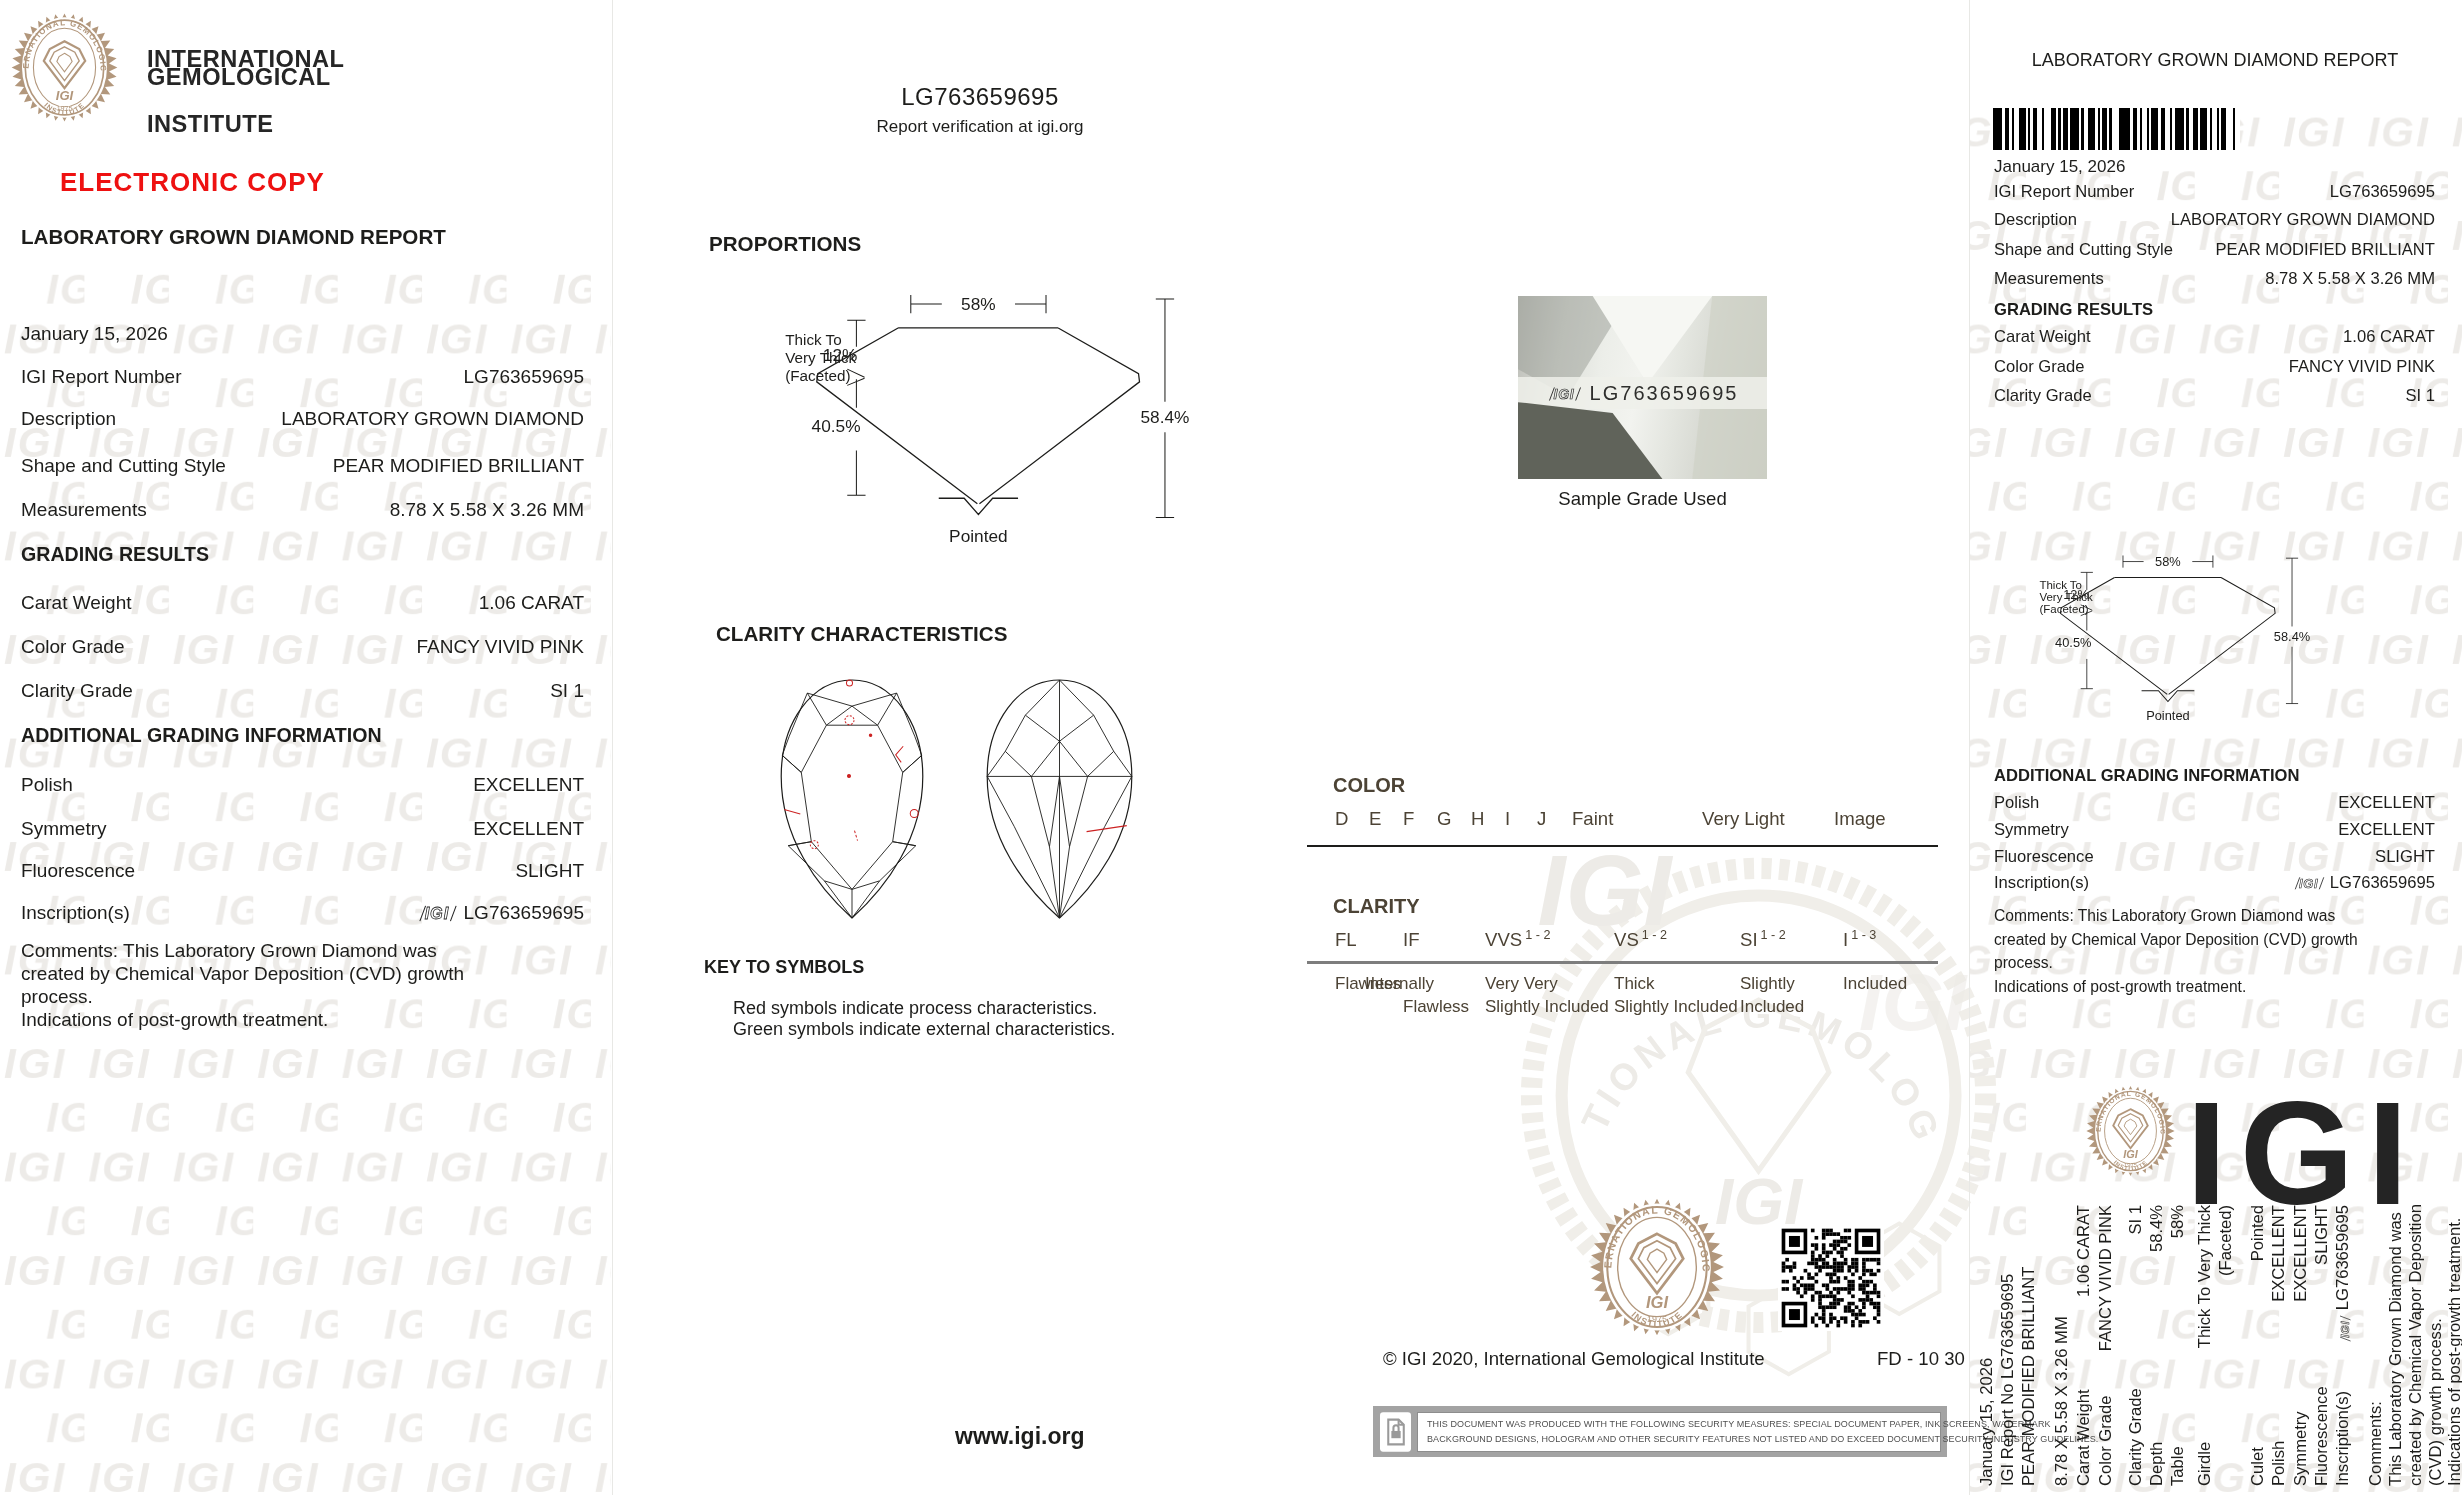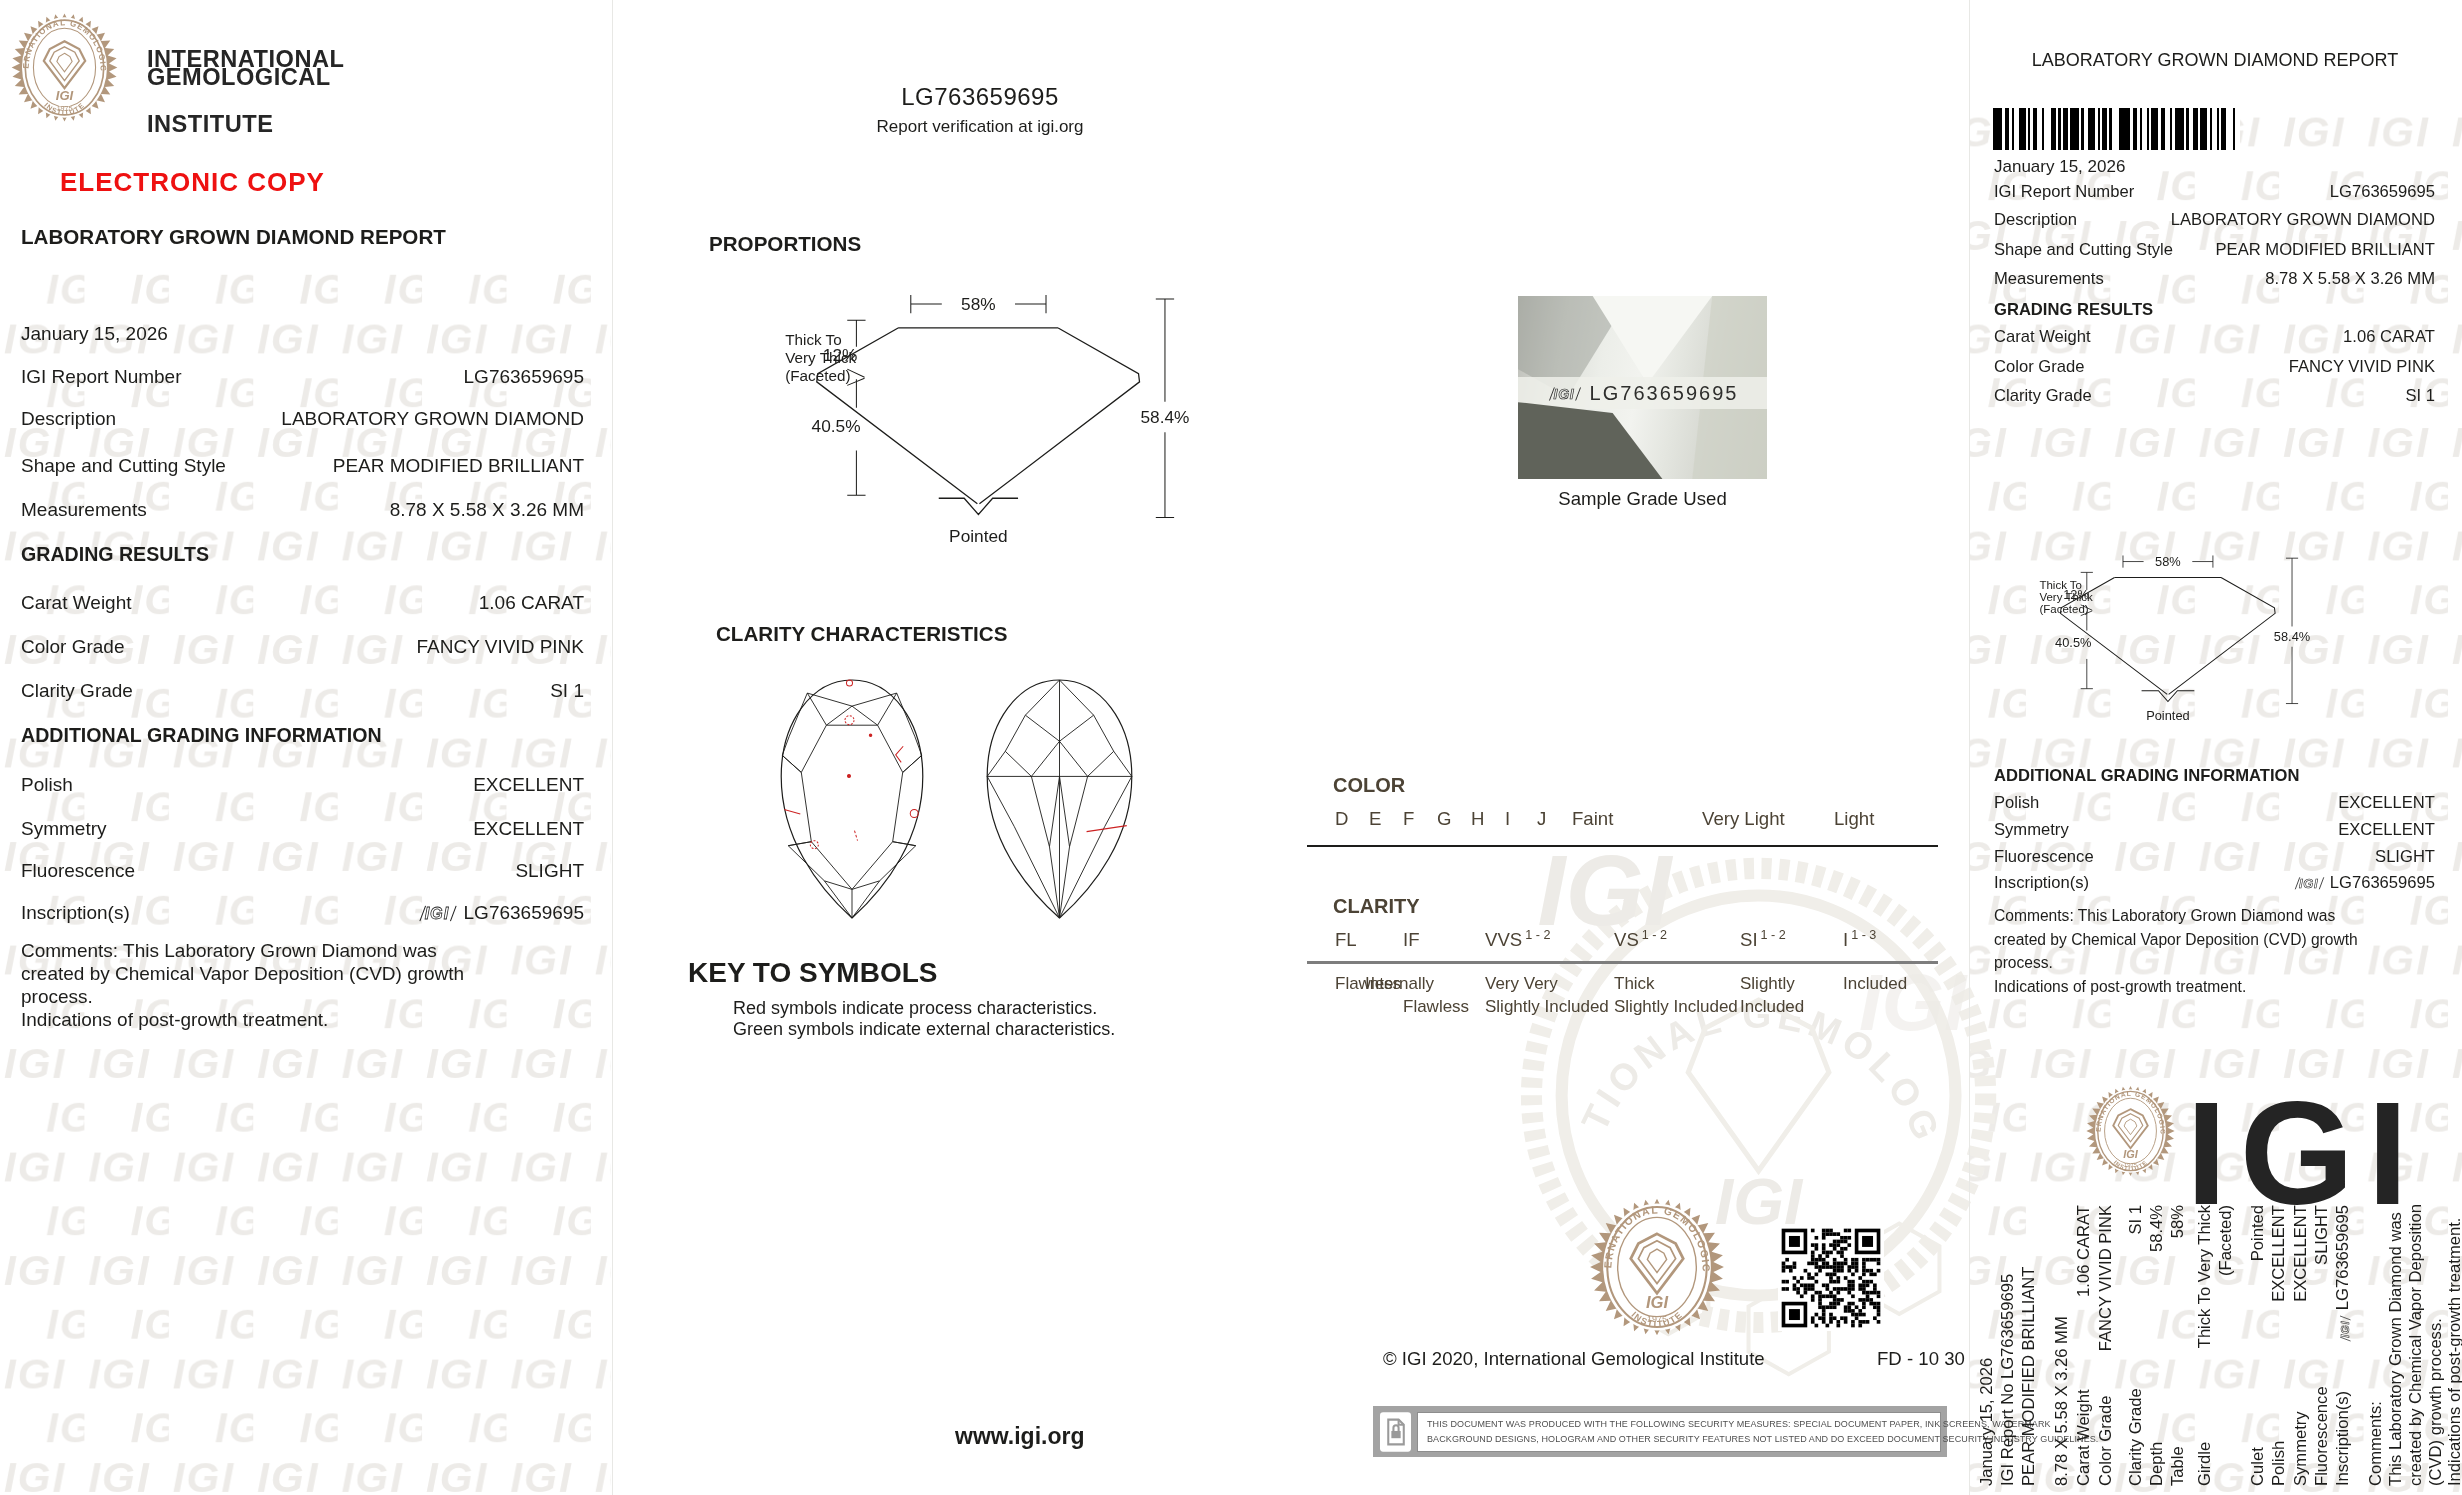--- a/index.html
+++ b/index.html
@@ -267,21 +267,21 @@
       <path d="M160,8 L92,78 L52,150 L16,200 M160,8 L228,78 L268,150 L304,200"></path>
       <path d="M92,78 L160,130 L228,78 M52,150 L104,200 M268,150 L216,200 M160,130 L104,200 M160,130 L216,200"></path>
       <path d="M16,200 L70,300 L160,482 M304,200 L250,300 L160,482"></path>
       <path d="M104,200 L140,340 L160,482 M216,200 L180,340 L160,482 M160,200 L140,340 M160,200 L180,340"></path>
     </g>
     <g stroke="#cc2222" stroke-width="2.2" fill="none">
       <path d="M214,310 L294,298"></path>
     </g>
   </svg>
 
-  <div class="abs z h-bold" style="left:688px;top:957px;font-size:28px">KEY TO SYMBOLS</div>
+  <div class="abs z h-bold" style="left:704px;top:957px;font-size:18px">KEY TO SYMBOLS</div>
   <div class="abs z" style="left:733px;top:998px;font-size:18px">Red symbols indicate process characteristics.</div>
   <div class="abs z" style="left:733px;top:1019px;font-size:18px">Green symbols indicate external characteristics.</div>
 
   <div class="abs z h-bold" style="left:955px;top:1423px;font-size:23px">www.igi.org</div>
 
   <div class="photo">
     <div class="shard" style="clip-path:polygon(0 0,45% 0,20% 55%,0 40%);background:#9fa29a;opacity:.55"></div>
     <div class="shard" style="clip-path:polygon(30% 0,78% 0,52% 48%);background:#f6f7f3"></div>
     <div class="shard" style="clip-path:polygon(78% 0,100% 0,100% 100%,70% 100%);background:#cfd1c6;opacity:.7"></div>
     <div class="shard" style="top:44%;height:18%;background:#eef0ea;opacity:.85"></div>
@@ -298,21 +298,21 @@
   <div class="scale-title" style="left:1333px;top:774px">COLOR</div>
   <div class="scale-item" style="left:1335px;top:808px">D</div>
   <div class="scale-item" style="left:1369px;top:808px">E</div>
   <div class="scale-item" style="left:1403px;top:808px">F</div>
   <div class="scale-item" style="left:1437px;top:808px">G</div>
   <div class="scale-item" style="left:1471px;top:808px">H</div>
   <div class="scale-item" style="left:1505px;top:808px">I</div>
   <div class="scale-item" style="left:1537px;top:808px">J</div>
   <div class="scale-item" style="left:1572px;top:808px">Faint</div>
   <div class="scale-item" style="left:1702px;top:808px">Very Light</div>
-  <div class="scale-item" style="left:1834px;top:808px">Light</div>
+  <div class="scale-item" style="left:1834px;top:808px">Image</div>
   <div class="scale-line" style="left:1307px;top:845px;width:631px;height:2px;background:#1d1d1b"></div>
 
   <div class="scale-title" style="left:1333px;top:895px">CLARITY</div>
   <div class="scale-item" style="left:1335px;top:929px"><span>FL</span></div>
   <div class="scale-item" style="left:1403px;top:929px"><span>IF</span></div>
   <div class="scale-item" style="left:1485px;top:929px"><span>VVS</span><span class="scale-sup">1 - 2</span></div>
   <div class="scale-item" style="left:1614px;top:929px"><span>VS</span><span class="scale-sup">1 - 2</span></div>
   <div class="scale-item" style="left:1740px;top:929px"><span>SI</span><span class="scale-sup">1 - 2</span></div>
   <div class="scale-item" style="left:1843px;top:929px"><span>I</span><span class="scale-sup">1 - 3</span></div>
   <div class="scale-line" style="left:1307px;top:961px;width:631px;height:2.5px;background:#7d7d7d"></div>

